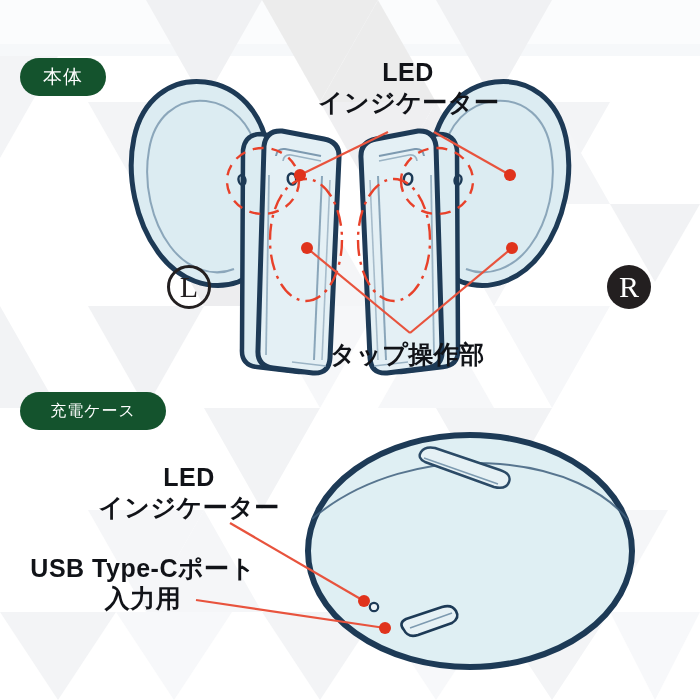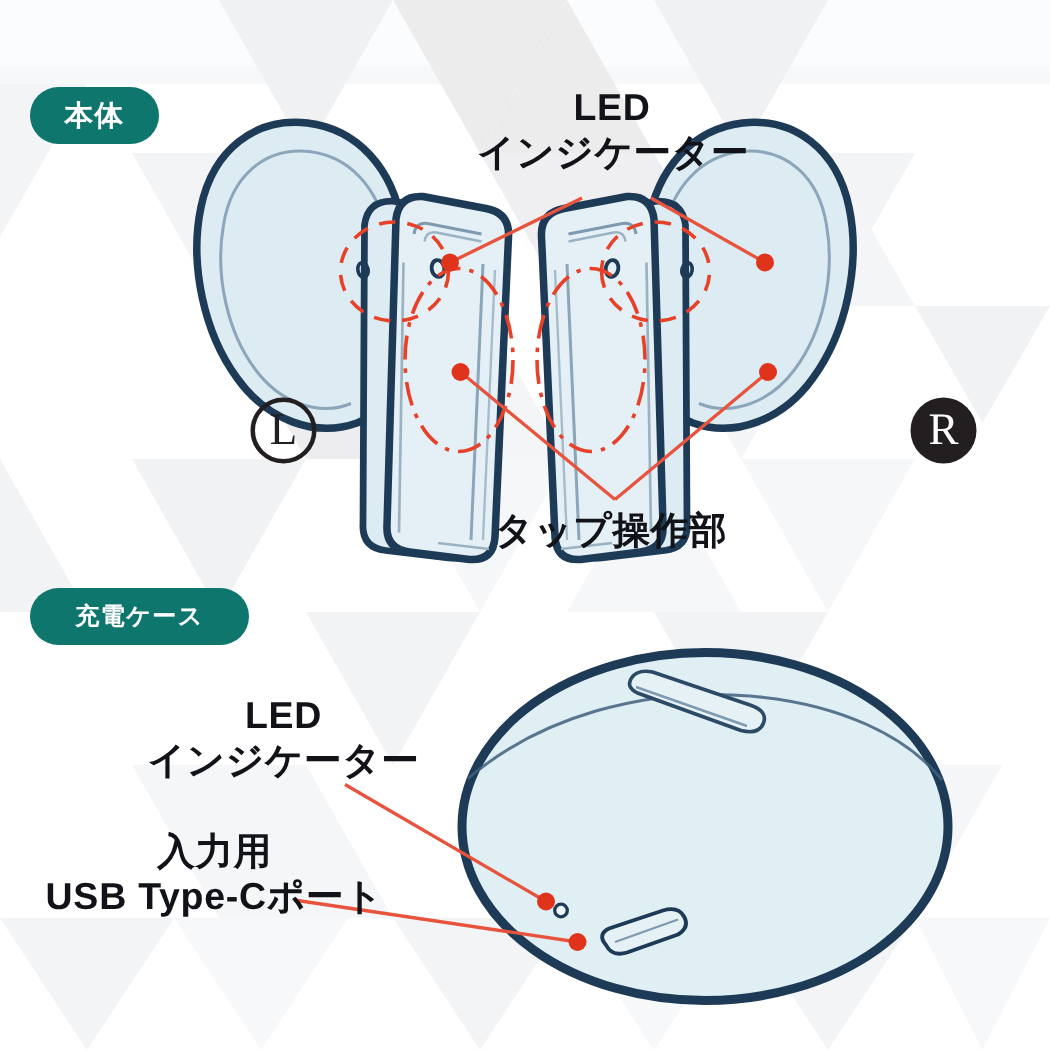--- a/index.html
+++ b/index.html
@@ -22,23 +22,23 @@
     height: 700px;
   }
   #art-layer {
     position: absolute;
     inset: 0;
     width: 700px;
     height: 700px;
   }
   .badge {
     position: absolute;
-    background: #0f766e;
+    background: #14532d;
     color: #ffffff;
-    font-weight: bold;
+    font-weight: normal;
     border-radius: 999px;
     display: flex;
     align-items: center;
     justify-content: center;
     letter-spacing: 1px;
     white-space: nowrap;
   }
   #badge-body {
     left: 20px;
     top: 58px;
@@ -291,21 +291,21 @@
   </div>
 
   <div class="callout" id="label-tap">タップ操作部</div>
 
   <div class="callout" id="label-led-case">
     <div>LED</div>
     <div>インジケーター</div>
   </div>
 
   <div class="callout" id="label-usb">
+    <div>USB Type-Cポート</div>
     <div>入力用</div>
-    <div>USB Type-Cポート</div>
   </div>
 
   <div class="lr-mark" id="mark-l">L</div>
 
   <div class="lr-mark" id="mark-r">R</div>
 
 </div>
 
 </body></html>

